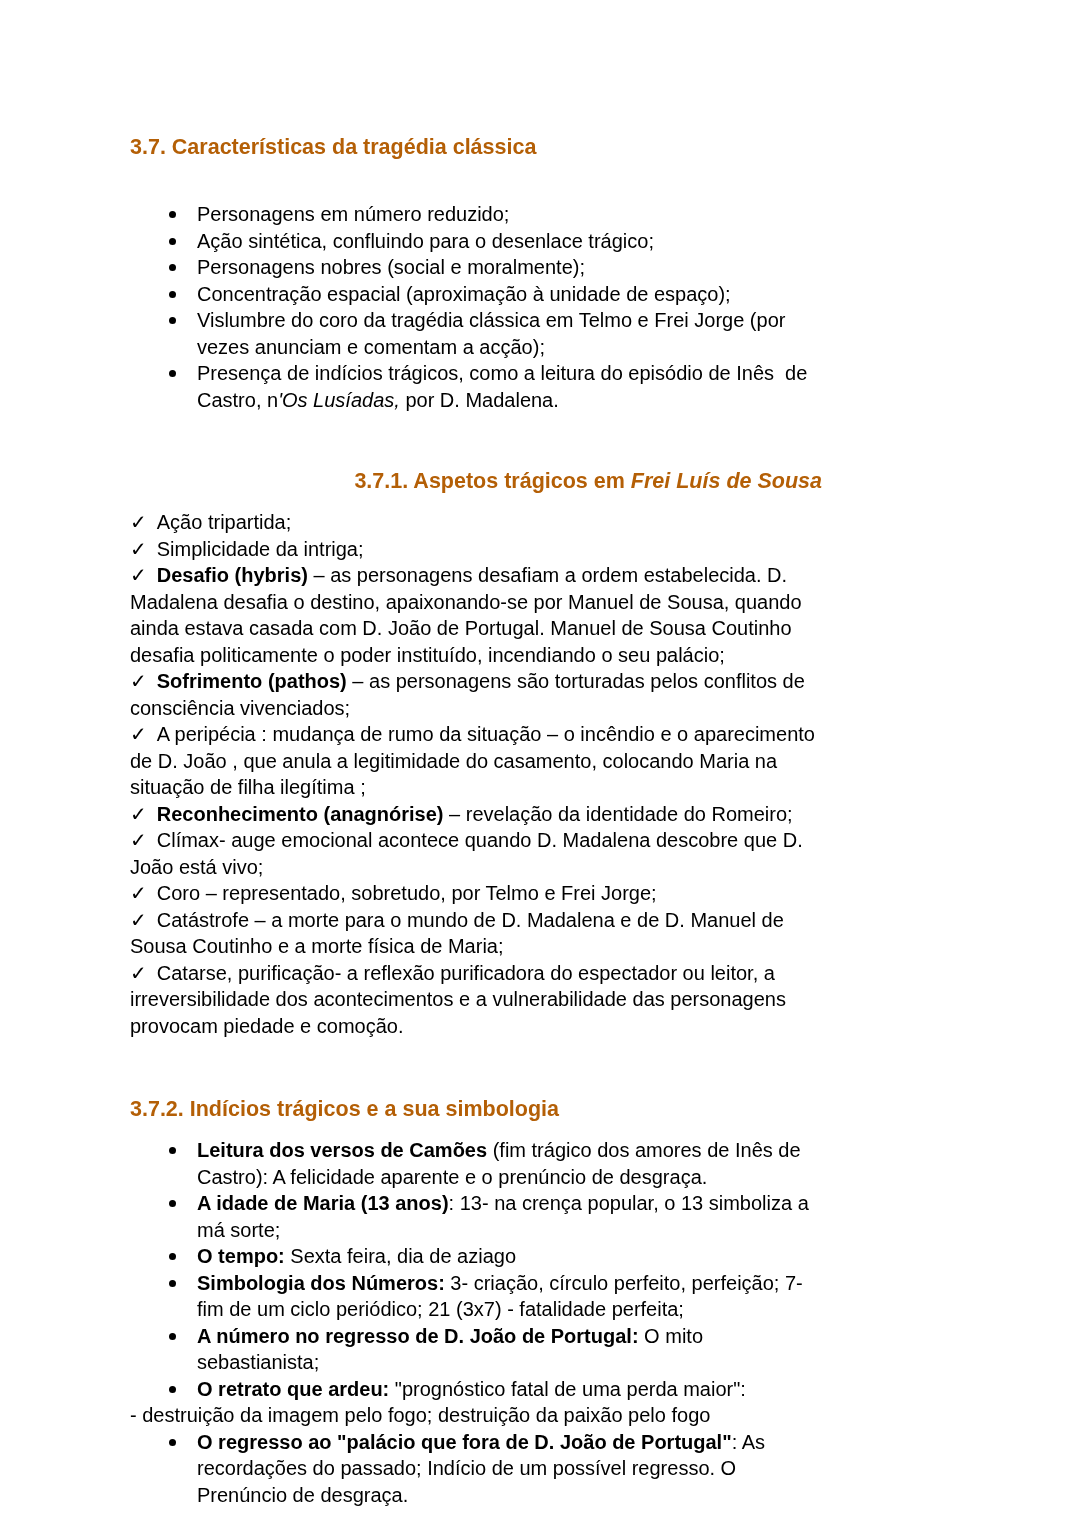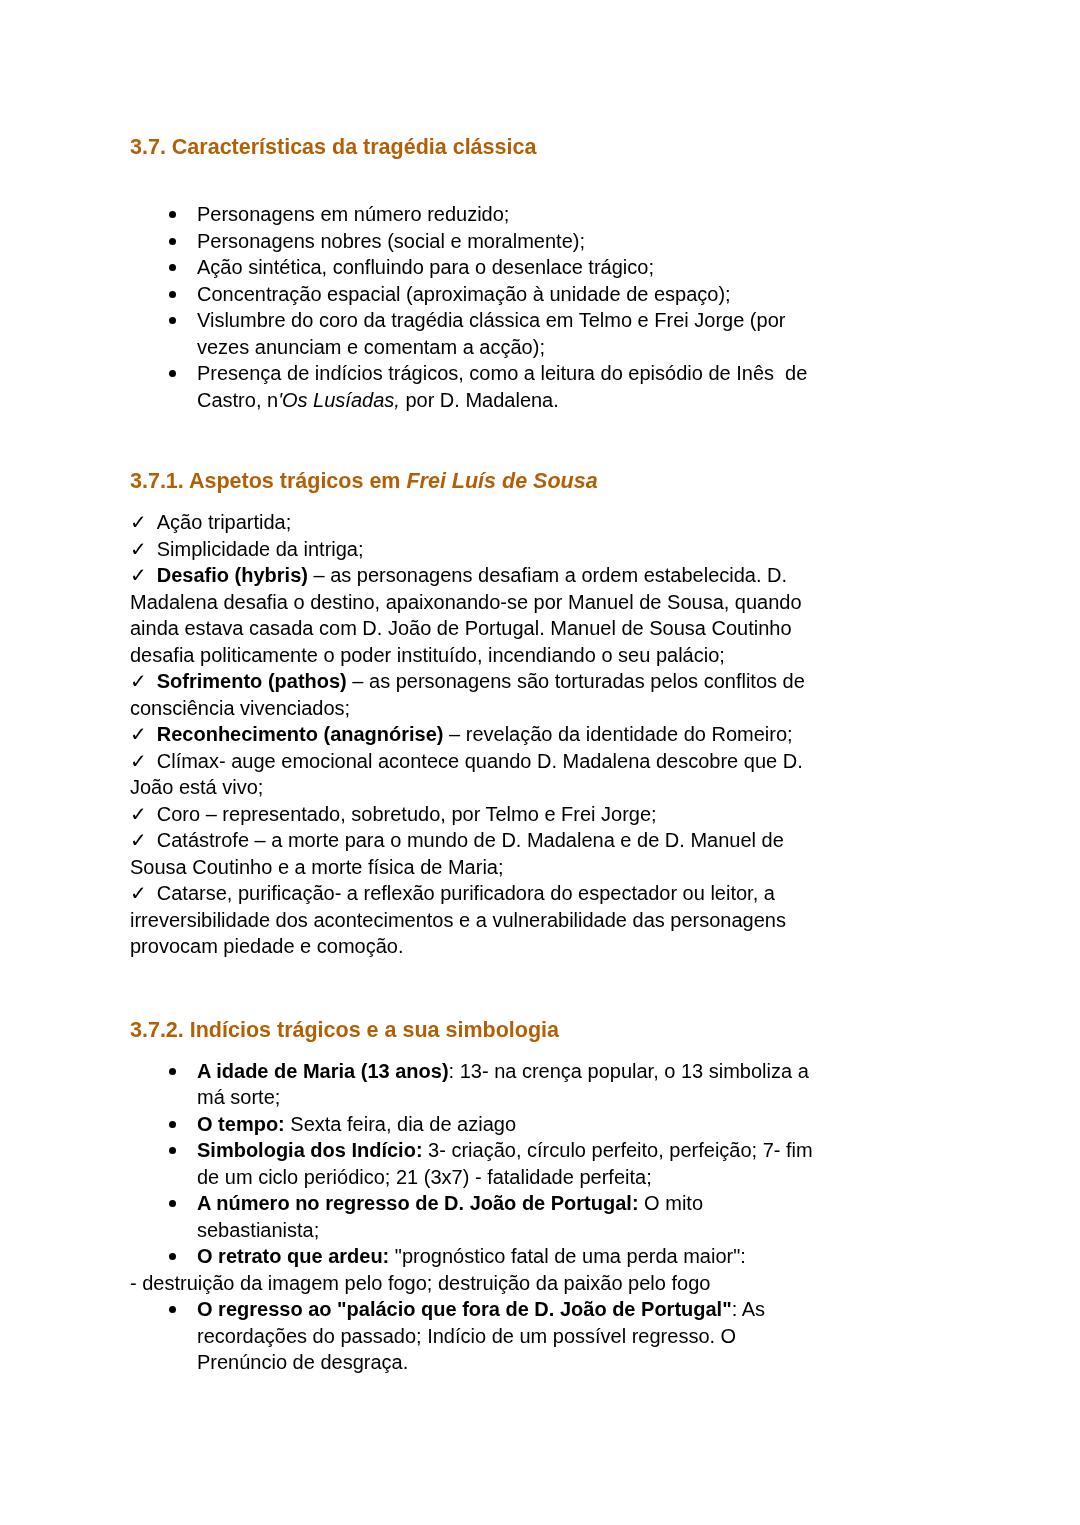--- a/index.html
+++ b/index.html
@@ -22,21 +22,21 @@
     background: #ffffff;
   }
   h2 {
     font-size: 21.5px;
     line-height: 28px;
     font-weight: bold;
     color: var(--heading-color, #b45f06);
     margin: 0;
   }
   [data-name="section-3-7-heading"]   { margin: 0 0 40px 0; }
-  [data-name="section-3-7-1-heading"] { margin: 54px 0 14px 0; }
+  [data-name="section-3-7-1-heading"] { margin: 54px 0 14px 0; text-align: right; }
   [data-name="section-3-7-2-heading"] { margin: 56px 0 14px 0; }
 
   p, li, .check-item {
     font-size: 20px;
     line-height: 26.5px;
     margin: 0;
   }
   p span, li span, .check-item span, h2 span {
     white-space: pre-wrap;
   }
@@ -66,43 +66,45 @@
   .i { font-style: italic; }
 </style>
 </head>
 <body style="background: rgb(255, 255, 255); color: rgb(0, 0, 0);">
 
 <div class="page" data-name="document-page">
   <div id="doc" data-name="document-content">
       <h2 data-name="section-3-7-heading"><span data-name="text-run">3.7. Características da tragédia clássica</span></h2>
       <ul data-name="classical-tragedy-features-list">
         <li data-name="list-item"><span class="dot" data-name="bullet-icon"></span><span data-name="text-run">Personagens em número reduzido;</span></li>
+        <li data-name="list-item"><span class="dot" data-name="bullet-icon"></span><span data-name="text-run">Ação sintética, confluindo para o desenlace trágico;</span></li>
         <li data-name="list-item"><span class="dot" data-name="bullet-icon"></span><span data-name="text-run">Personagens nobres (social e moralmente);</span></li>
-        <li data-name="list-item"><span class="dot" data-name="bullet-icon"></span><span data-name="text-run">Ação sintética, confluindo para o desenlace trágico;</span></li>
         <li data-name="list-item"><span class="dot" data-name="bullet-icon"></span><span data-name="text-run">Concentração espacial (aproximação à unidade de espaço);</span></li>
         <li data-name="list-item"><span class="dot" data-name="bullet-icon"></span><span data-name="text-run">Vislumbre do coro da tragédia clássica em Telmo e Frei Jorge (por vezes anunciam e comentam a acção);</span></li>
         <li data-name="list-item"><span class="dot" data-name="bullet-icon"></span><span data-name="text-run">Presença de indícios trágicos, como a leitura do episódio de Inês  de Castro, n</span><span class="i" data-name="text-run">'Os Lusíadas,</span><span data-name="text-run"> por D. Madalena.</span></li>
       </ul>
       <h2 data-name="section-3-7-1-heading"><span data-name="text-run">3.7.1. Aspetos trágicos em </span><span class="i" data-name="text-run">Frei Luís de Sousa</span></h2>
       <div data-name="tragic-aspects-list">
         <div class="check-item" data-name="check-list-item"><span class="check" data-name="check-icon">✓</span><span data-name="text-run">Ação tripartida;</span></div>
         <div class="check-item" data-name="check-list-item"><span class="check" data-name="check-icon">✓</span><span data-name="text-run">Simplicidade da intriga;</span></div>
         <div class="check-item" data-name="check-list-item"><span class="check" data-name="check-icon">✓</span><span class="b" data-name="text-run">Desafio (hybris)</span><span data-name="text-run"> – as personagens desafiam a ordem estabelecida. D. Madalena desafia o destino, apaixonando-se por Manuel de Sousa, quando ainda estava casada com D. João de Portugal. Manuel de Sousa Coutinho desafia politicamente o poder instituído, incendiando o seu palácio;</span></div>
         <div class="check-item" data-name="check-list-item"><span class="check" data-name="check-icon">✓</span><span class="b" data-name="text-run">Sofrimento (pathos)</span><span data-name="text-run"> – as personagens são torturadas pelos conflitos de consciência vivenciados;</span></div>
+        <div class="check-item" data-name="check-list-item"><span class="check" data-name="check-icon">✓</span><span data-name="text-run">A peripécia : mudança de rumo da situação – o incêndio e o aparecimento de D. João , que anula a legitimidade do casamento, colocando Maria na situação de filha ilegítima ;</span></div>
         <div class="check-item" data-name="check-list-item"><span class="check" data-name="check-icon">✓</span><span class="b" data-name="text-run">Reconhecimento (anagnórise)</span><span data-name="text-run"> – revelação da identidade do Romeiro;</span></div>
         <div class="check-item" data-name="check-list-item"><span class="check" data-name="check-icon">✓</span><span data-name="text-run">Clímax- auge emocional acontece quando D. Madalena descobre que D. João está vivo;</span></div>
         <div class="check-item" data-name="check-list-item"><span class="check" data-name="check-icon">✓</span><span data-name="text-run">Coro – representado, sobretudo, por Telmo e Frei Jorge;</span></div>
         <div class="check-item" data-name="check-list-item"><span class="check" data-name="check-icon">✓</span><span data-name="text-run">Catástrofe – a morte para o mundo de D. Madalena e de D. Manuel de Sousa Coutinho e a morte física de Maria;</span></div>
         <div class="check-item" data-name="check-list-item"><span class="check" data-name="check-icon">✓</span><span data-name="text-run">Catarse, purificação- a reflexão purificadora do espectador ou leitor, a irreversibilidade dos acontecimentos e a vulnerabilidade das personagens provocam piedade e comoção.</span></div>
       </div>
       <h2 data-name="section-3-7-2-heading"><span data-name="text-run">3.7.2. Indícios trágicos e a sua simbologia</span></h2>
       <ul data-name="tragic-omens-list">
+        <li data-name="list-item"><span class="dot" data-name="bullet-icon"></span><span class="b" data-name="text-run">Leitura dos versos de Camões</span><span data-name="text-run"> (fim trágico dos amores de Inês de Castro): A felicidade aparente e o prenúncio de desgraça.</span></li>
         <li data-name="list-item"><span class="dot" data-name="bullet-icon"></span><span class="b" data-name="text-run">A idade de Maria (13 anos)</span><span data-name="text-run">: 13- na crença popular, o 13 simboliza a má sorte;</span></li>
         <li data-name="list-item"><span class="dot" data-name="bullet-icon"></span><span class="b" data-name="text-run">O tempo:</span><span data-name="text-run"> Sexta feira, dia de aziago</span></li>
-        <li data-name="list-item"><span class="dot" data-name="bullet-icon"></span><span class="b" data-name="text-run">Simbologia dos Indício:</span><span data-name="text-run"> 3- criação, círculo perfeito, perfeição; 7- fim de um ciclo periódico; 21 (3x7) - fatalidade perfeita;</span></li>
+        <li data-name="list-item"><span class="dot" data-name="bullet-icon"></span><span class="b" data-name="text-run">Simbologia dos Números:</span><span data-name="text-run"> 3- criação, círculo perfeito, perfeição; 7- fim de um ciclo periódico; 21 (3x7) - fatalidade perfeita;</span></li>
         <li data-name="list-item"><span class="dot" data-name="bullet-icon"></span><span class="b" data-name="text-run">A número no regresso de D. João de Portugal:</span><span data-name="text-run"> O mito sebastianista;</span></li>
         <li data-name="list-item"><span class="dot" data-name="bullet-icon"></span><span class="b" data-name="text-run">O retrato que ardeu:</span><span data-name="text-run"> "prognóstico fatal de uma perda maior":</span></li>
       </ul>
       <p data-name="fire-destruction-note"><span data-name="text-run">- destruição da imagem pelo fogo; destruição da paixão pelo fogo</span></p>
       <ul data-name="palace-return-list">
         <li data-name="list-item"><span class="dot" data-name="bullet-icon"></span><span class="b" data-name="text-run">O regresso ao "palácio que fora de D. João de Portugal"</span><span data-name="text-run">: As recordações do passado; Indício de um possível regresso. O Prenúncio de desgraça.</span></li>
       </ul>
     </div>
 </div>
 

